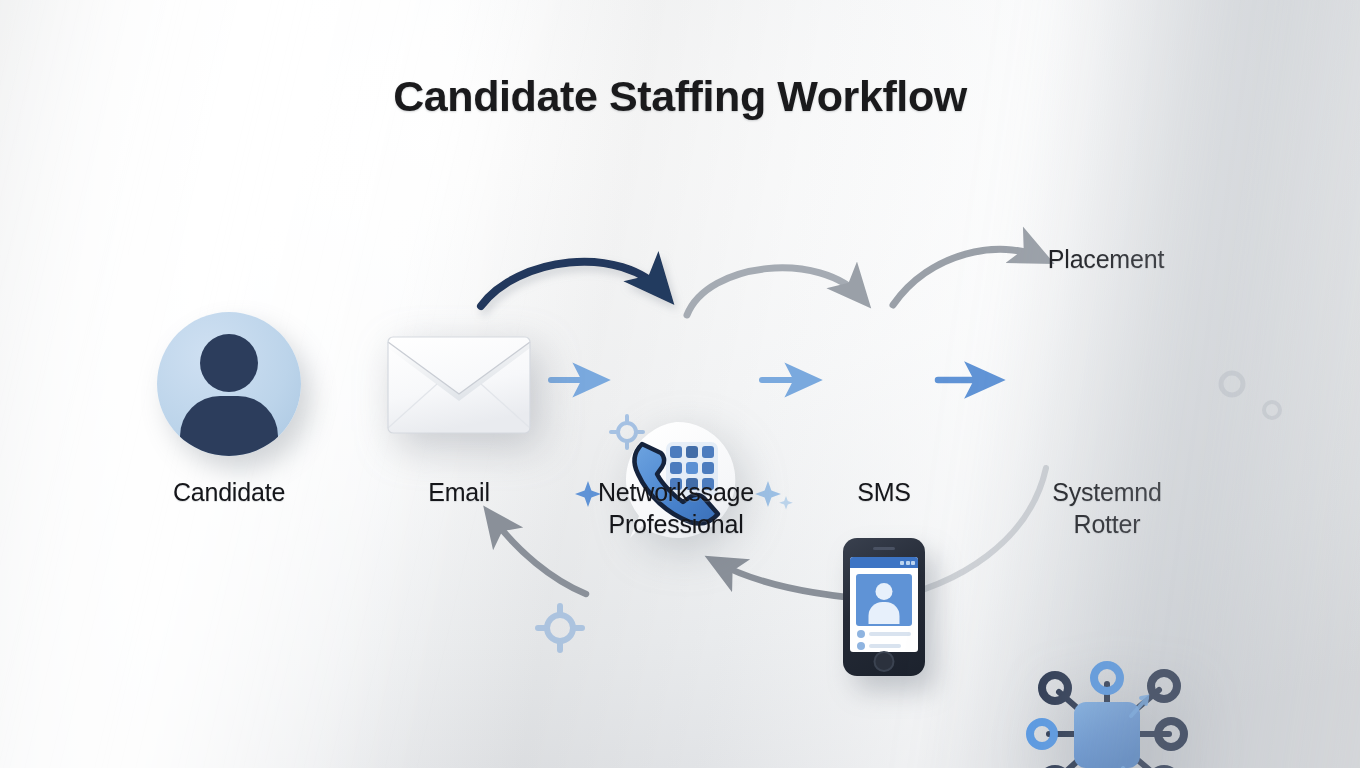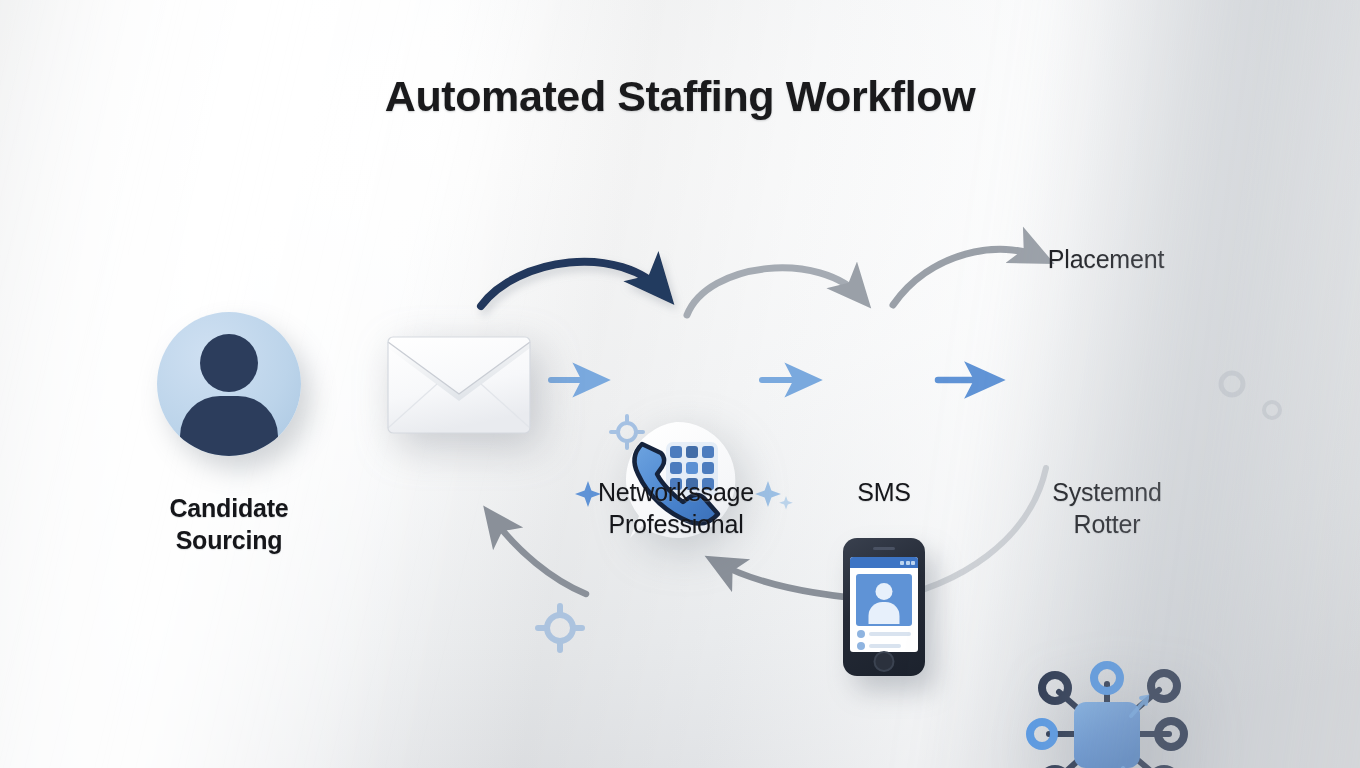--- a/index.html
+++ b/index.html
@@ -182,21 +182,21 @@
 
   
   #network { width: 176px; height: 152px; position: relative;
     filter: drop-shadow(10px 14px 24px rgba(110,118,130,0.28)); }
 </style>
 </head>
 <body>
 
 <div id="stage">
 
-  <div id="title">Automated Staffing Workflow</div>
+  <div id="title">Candidate Staffing Workflow</div>
 
   <svg class="layer" id="connectors" viewBox="0 0 1360 768" xmlns="http://www.w3.org/2000/svg">
     <defs>
       <marker id="ah-navy" markerWidth="7" markerHeight="7" refX="4.6" refY="3.2" orient="auto">
         <path d="M0,0.3 L6.4,3.2 L0,6.1 L1.5,3.2 Z" fill="#233a5e"></path>
       </marker>
       <marker id="ah-blue" markerWidth="7" markerHeight="7" refX="4.6" refY="3.2" orient="auto">
         <path d="M0,0.3 L6.4,3.2 L0,6.1 L1.5,3.2 Z" fill="#7aa9de"></path>
       </marker>
       <marker id="ah-blue2" markerWidth="7" markerHeight="7" refX="4.6" refY="3.2" orient="auto">
@@ -285,23 +285,22 @@
       <circle cx="1272" cy="410" r="8" fill="none" stroke="#b4bac2" stroke-width="4"></circle>
     </g>
   </svg>
 
   <div class="icon-wrap" style="left:157px; top:312px;">
     <div id="avatar-circle">
       <div id="avatar-head"></div>
       <div id="avatar-body"></div>
     </div>
   </div>
-  <div class="node-label" style="left:109px; top:492px; width:240px;font-weight:bold;">
+  <div class="node-label" style="left:109px; top:476px; width:240px;">
     <span>Candidate</span>
-    <span class="l2">Sourcing</span>
   </div>
 
   <div class="icon-wrap" id="envelope" style="left:387px; top:336px;">
     <svg viewBox="0 0 144 98" width="144" height="98" xmlns="http://www.w3.org/2000/svg">
       <defs>
         <linearGradient id="envBody" x1="0" y1="0" x2="0.3" y2="1">
           <stop offset="0%" stop-color="#ffffff"></stop>
           <stop offset="60%" stop-color="#f7f8fa"></stop>
           <stop offset="100%" stop-color="#e9ebef"></stop>
         </linearGradient>
@@ -311,20 +310,23 @@
         </linearGradient>
       </defs>
       <rect x="1" y="1" width="142" height="96" rx="5" fill="url(#envBody)"></rect>
       <path d="M1,6 L72,58 L143,6 L143,12 L72,65 L1,12 Z" fill="url(#envFlap)"></path>
       <path d="M1,6 L72,58 L143,6" fill="none" stroke="#c9cdd4" stroke-width="1.4"></path>
       <path d="M1,92 L50,48" fill="none" stroke="#e2e5ea" stroke-width="1.2"></path>
       <path d="M143,92 L94,48" fill="none" stroke="#e2e5ea" stroke-width="1.2"></path>
       <rect x="1" y="1" width="142" height="96" rx="5" fill="none" stroke="#d5d9df" stroke-width="1.2"></rect>
     </svg>
   </div>
+  <div class="node-label" style="left:369px; top:476px; width:180px;">
+    <span>Email</span>
+  </div>
 
   <div class="icon-wrap" id="bubble" style="left:612px; top:318px;">
     <svg viewBox="0 0 128 128" width="128" height="128" xmlns="http://www.w3.org/2000/svg">
       <defs>
         <linearGradient id="bubbleG" x1="0.2" y1="0" x2="0.8" y2="1">
           <stop offset="0%" stop-color="#ffffff"></stop>
           <stop offset="70%" stop-color="#f6f7f9"></stop>
           <stop offset="100%" stop-color="#e7eaee"></stop>
         </linearGradient>
         <linearGradient id="handsetG" x1="0" y1="0" x2="1" y2="1">

